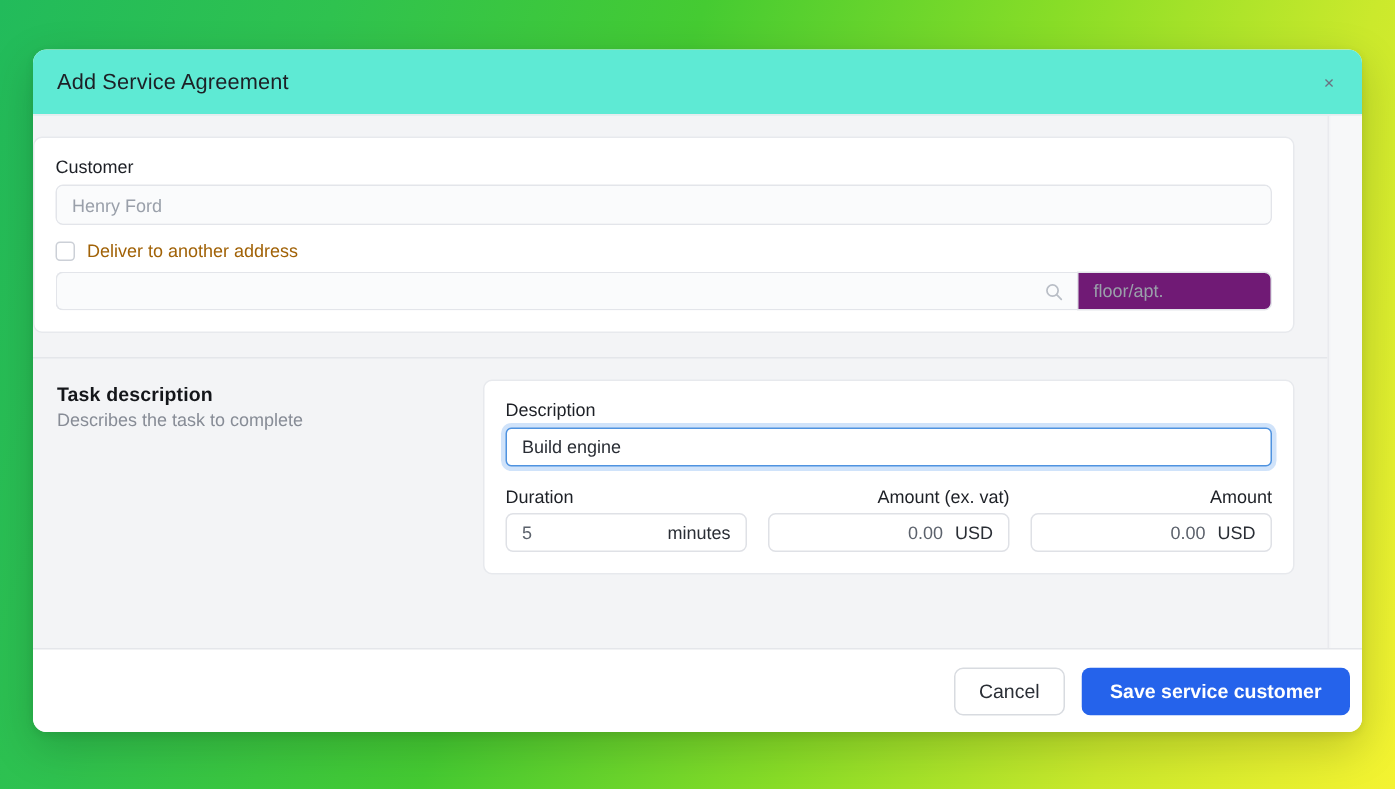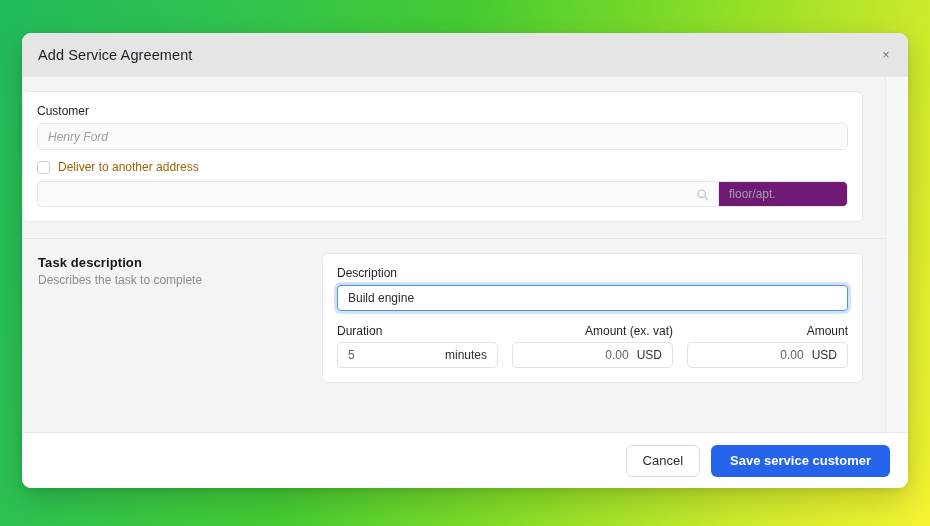--- a/index.html
+++ b/index.html
@@ -30,21 +30,21 @@
     box-shadow: 0 10px 30px rgba(0,0,0,0.18), 0 2px 6px rgba(0,0,0,0.08);
     display: flex;
     flex-direction: column;
     overflow: hidden;
   }
 
   
   .dialog-header {
     height: 44px;
     flex: 0 0 44px;
-    background: #e5e5e5;
+    background: #5eead4;
     border-bottom: 1px solid #e9eaee;
     display: flex;
     align-items: center;
     padding: 0 14px 0 16px;
     position: relative;
   }
   .dialog-title {
     font-size: 14.5px;
     color: #1d2026;
     letter-spacing: .1px;
@@ -132,21 +132,20 @@
     background: #fafbfc;
   }
   .stack .row-input {
     height: 25px;
     display: flex;
     align-items: center;
     padding: 0 10px;
     font-size: 12px;
     color: #9aa0aa;
     background: #fafbfc;
-    font-style: italic;
   }
   .stack .row-input + .row-input {
     border-top: 1px solid #e3e5ea;
   }
 
   .check-row {
     display: flex;
     align-items: center;
     margin: 10px 0 7px 0;
   }
@@ -253,21 +252,21 @@
 
   
   .dialog-footer {
     flex: 0 0 56px;
     height: 56px;
     background: #ffffff;
     border-top: 1px solid #e4e6ea;
     display: flex;
     align-items: center;
     justify-content: flex-end;
-    padding: 0 18px;
+    padding: 0 8px;
     gap: 11px;
   }
   .btn {
     font-family: "Liberation Sans", sans-serif;
     font-size: 13px;
     border-radius: 6px;
     height: 32px;
     padding: 0 16px;
     cursor: pointer;
     border: 1px solid transparent;

